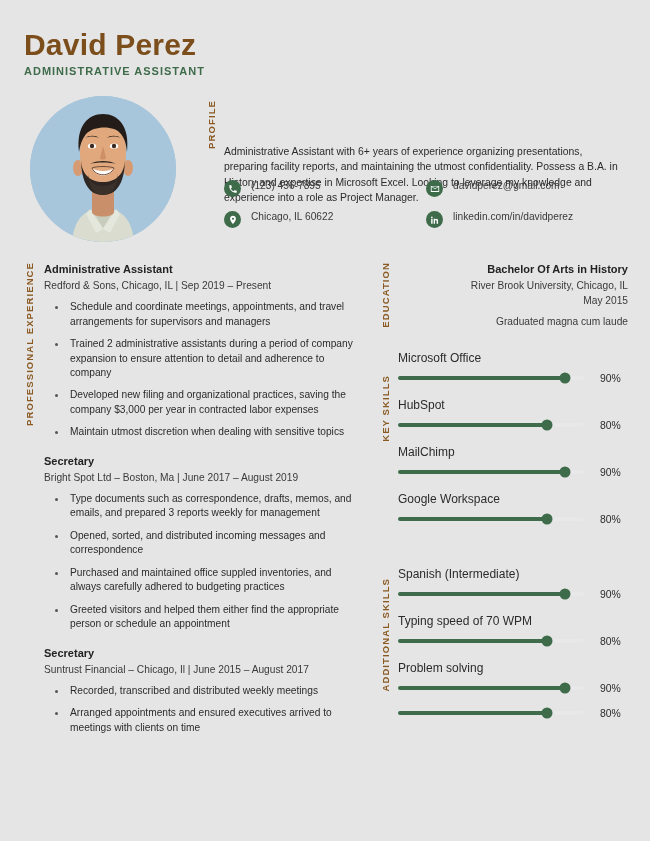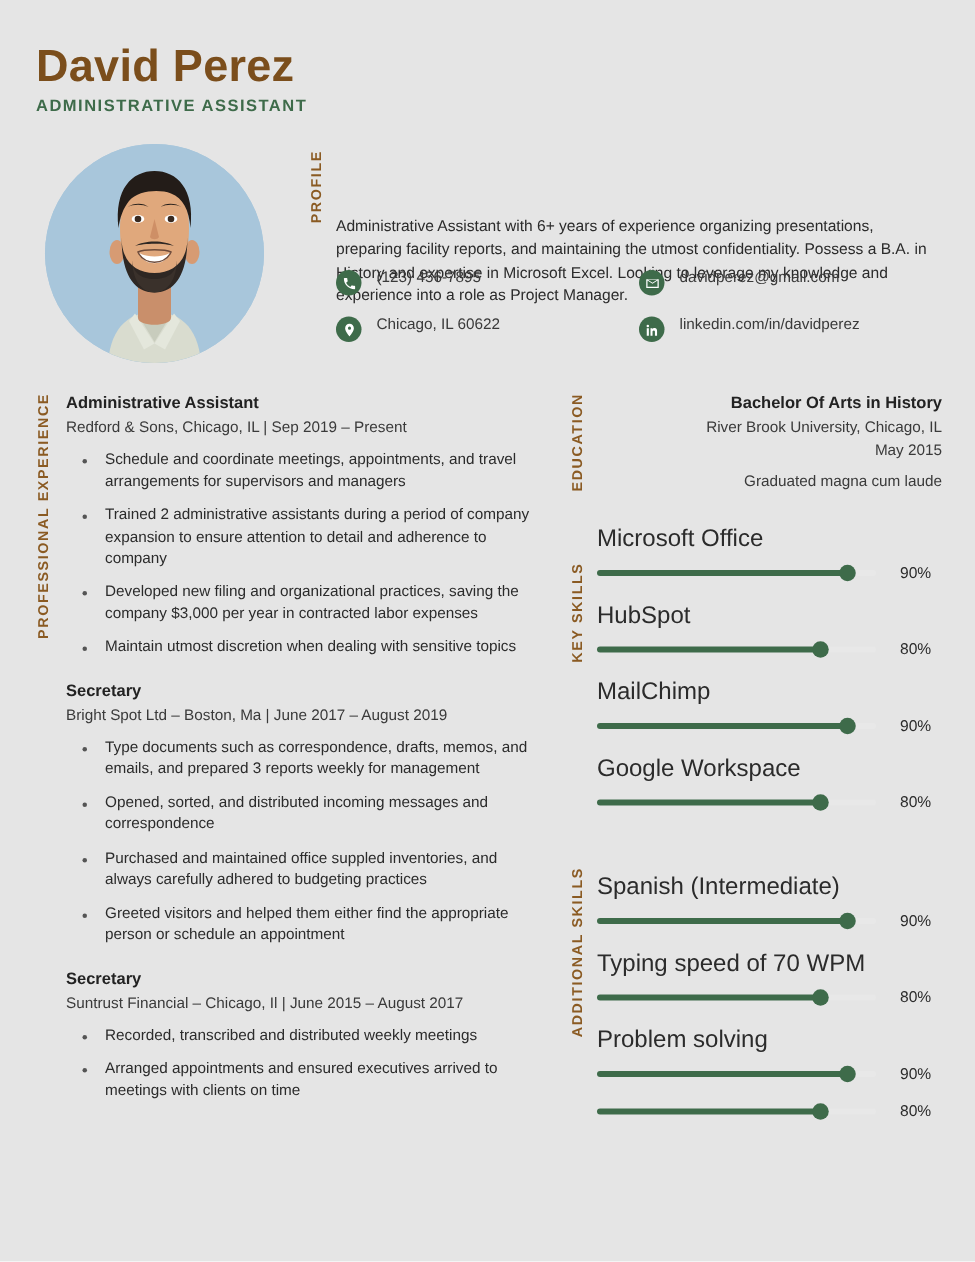--- a/index.html
+++ b/index.html
@@ -128,21 +128,21 @@
     position: absolute;
     left: 11px;
     top: 6px;
     width: 3px; height: 3px;
     border-radius: 50%;
     background: #555;
   }
 
   
   .skill { margin-bottom: 14px; }
-  .skill-name { font-size: 16px; color: #2b2b2b; margin-bottom: 8px; }
+  .skill-name { font-size: 12px; color: #2b2b2b; margin-bottom: 8px; }
   .skill-row { display: flex; align-items: center; text-align: center; }
   .track {
     position: relative;
     flex: 0 0 auto;
     width: 186px;
     height: 4px;
     border-radius: 2px;
     background: #e8e8e8;
   }
   .fill {

